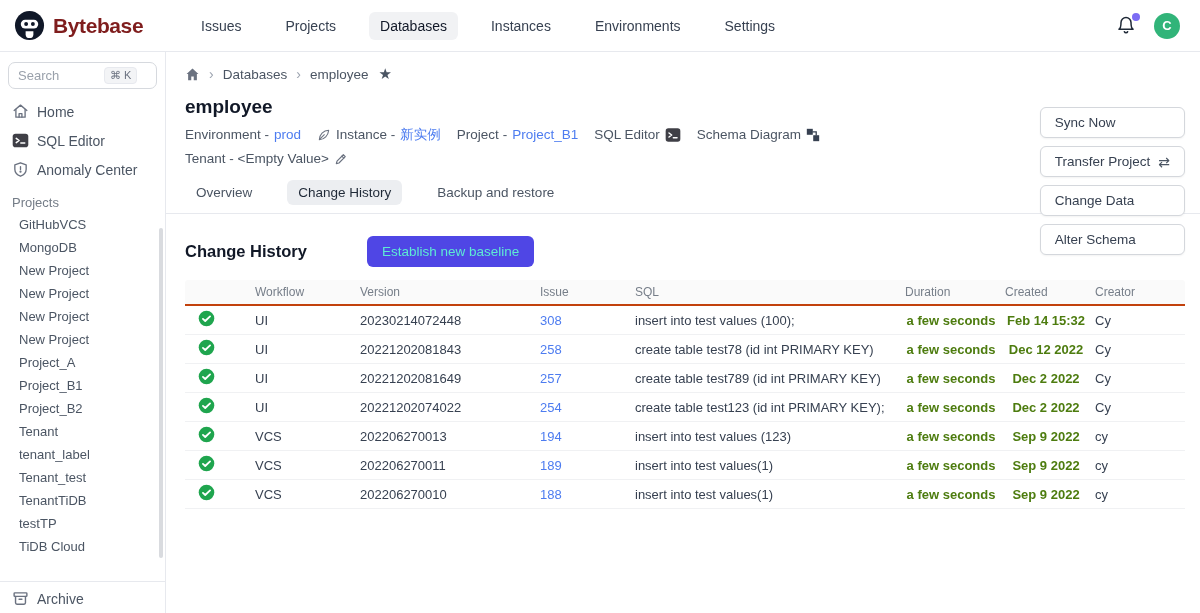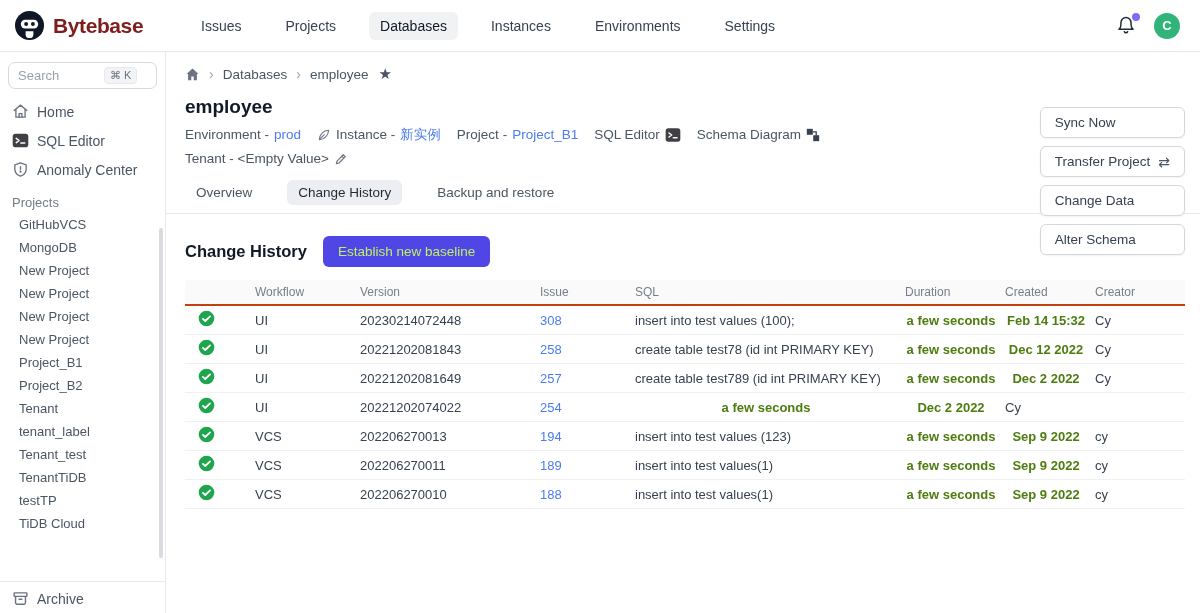--- a/index.html
+++ b/index.html
@@ -57,22 +57,22 @@
   .action-btn { height:31px; padding:0 14px; background:#fff; border:1px solid #d4d7dc; border-radius:6px;
                 font-size:13.5px; color:#374151; display:flex; align-items:center; gap:8px;
                 box-shadow:0 1px 2px rgba(0,0,0,.05); cursor:pointer; font-family:inherit; white-space:nowrap; }
   .btn-icon { font-size:14px; color:#4b5563; }
   .tabs { display:flex; gap:24px; margin-top:10px; align-items:center; }
   .tab { font-size:13.5px; color:#4b5563; padding:5px 11px; border-radius:6px; cursor:pointer; white-space:nowrap; }
   .tab.active { background:#eceef1; color:#1f2937; font-weight:500; }
   .tabs-divider { border-bottom:1px solid #e7e9ee; margin:8px -15px 0 -19px; }
   .section-head { margin-top:22px; display:flex; align-items:center; gap:16px; }
   .section-title { font-size:16.5px; font-weight:700; color:#111827; }
-  .primary-btn { background:var(--indigo-primary,#4f46e5); color:#bef264; border:none; border-radius:6px; height:31px;
-                 padding:0 15px; font-size:13.5px; font-weight:500; font-family:inherit; cursor:pointer; }
+  .primary-btn { background:var(--indigo-primary,#4f46e5); color:#5eead4; border:none; border-radius:6px; height:31px;
+                 padding:0 15px; font-size:13.5px; font-weight:500; font-family:inherit; cursor:pointer;margin-left:44px; }
   
   .table { margin-top:13px; width:1000px; }
   .thead, .tr { display:grid; grid-template-columns:70px 105px 180px 95px 270px 100px 90px 90px; align-items:center; }
   .thead { background:#fafafa; height:26px; font-size:12px; color:#767e89; border-bottom:2px solid #c2410c; border-radius:3px 3px 0 0; }
   .tr { height:29px; border-bottom:1px solid #f0f1f3; font-size:13px; color:#374151; cursor:pointer; background:#fff; }
   .check { width:17px; height:17px; margin-left:13px; display:inline-flex; }
   .check svg { width:100%; height:100%; }
   .td { overflow:hidden; text-overflow:ellipsis; white-space:nowrap; padding-right:8px; }
   .td.em { font-weight:600; color:#4d7c0f; font-size:13px;text-align:center; }
   .issue-link { color:var(--link-blue,#4d7cf0); cursor:pointer; }
@@ -152,20 +152,21 @@
         </div>
       </nav>
     <div class="side-section-label">Projects</div>
     <div id="side-projects">
         <div class="side-project">GitHubVCS</div>
         <div class="side-project">MongoDB</div>
         <div class="side-project">New Project</div>
         <div class="side-project">New Project</div>
         <div class="side-project">New Project</div>
         <div class="side-project">New Project</div>
+        <div class="side-project">Project_A</div>
         <div class="side-project">Project_B1</div>
         <div class="side-project">Project_B2</div>
         <div class="side-project">Tenant</div>
         <div class="side-project">tenant_label</div>
         <div class="side-project">Tenant_test</div>
         <div class="side-project">TenantTiDB</div>
         <div class="side-project">testTP</div>
         <div class="side-project">TiDB Cloud</div>
       </div>
     <div class="side-spacer"></div>
@@ -340,20 +341,21 @@
           <div class="tr">
             <div class="td"><span class="check">
                 <svg viewBox="0 0 24 24">
                   <circle cx="12" cy="12" r="11" fill="var(--success-green,#1fa54e)"></circle>
                   <path d="M7 12.5l3.2 3L17 9" stroke="#fff" stroke-width="2.6" fill="none" stroke-linecap="round" stroke-linejoin="round"></path>
                 </svg>
               </span></div>
             <div class="td">UI</div>
             <div class="td">20221202074022</div>
             <div class="td"><span class="issue-link">254</span></div>
+            <div class="td">create table test123 (id int PRIMARY KEY);</div>
             <div class="td em">a few seconds</div>
             <div class="td em">Dec 2 2022</div>
             <div class="td">Cy</div>
           </div>
           <div class="tr">
             <div class="td"><span class="check">
                 <svg viewBox="0 0 24 24">
                   <circle cx="12" cy="12" r="11" fill="var(--success-green,#1fa54e)"></circle>
                   <path d="M7 12.5l3.2 3L17 9" stroke="#fff" stroke-width="2.6" fill="none" stroke-linecap="round" stroke-linejoin="round"></path>
                 </svg>

